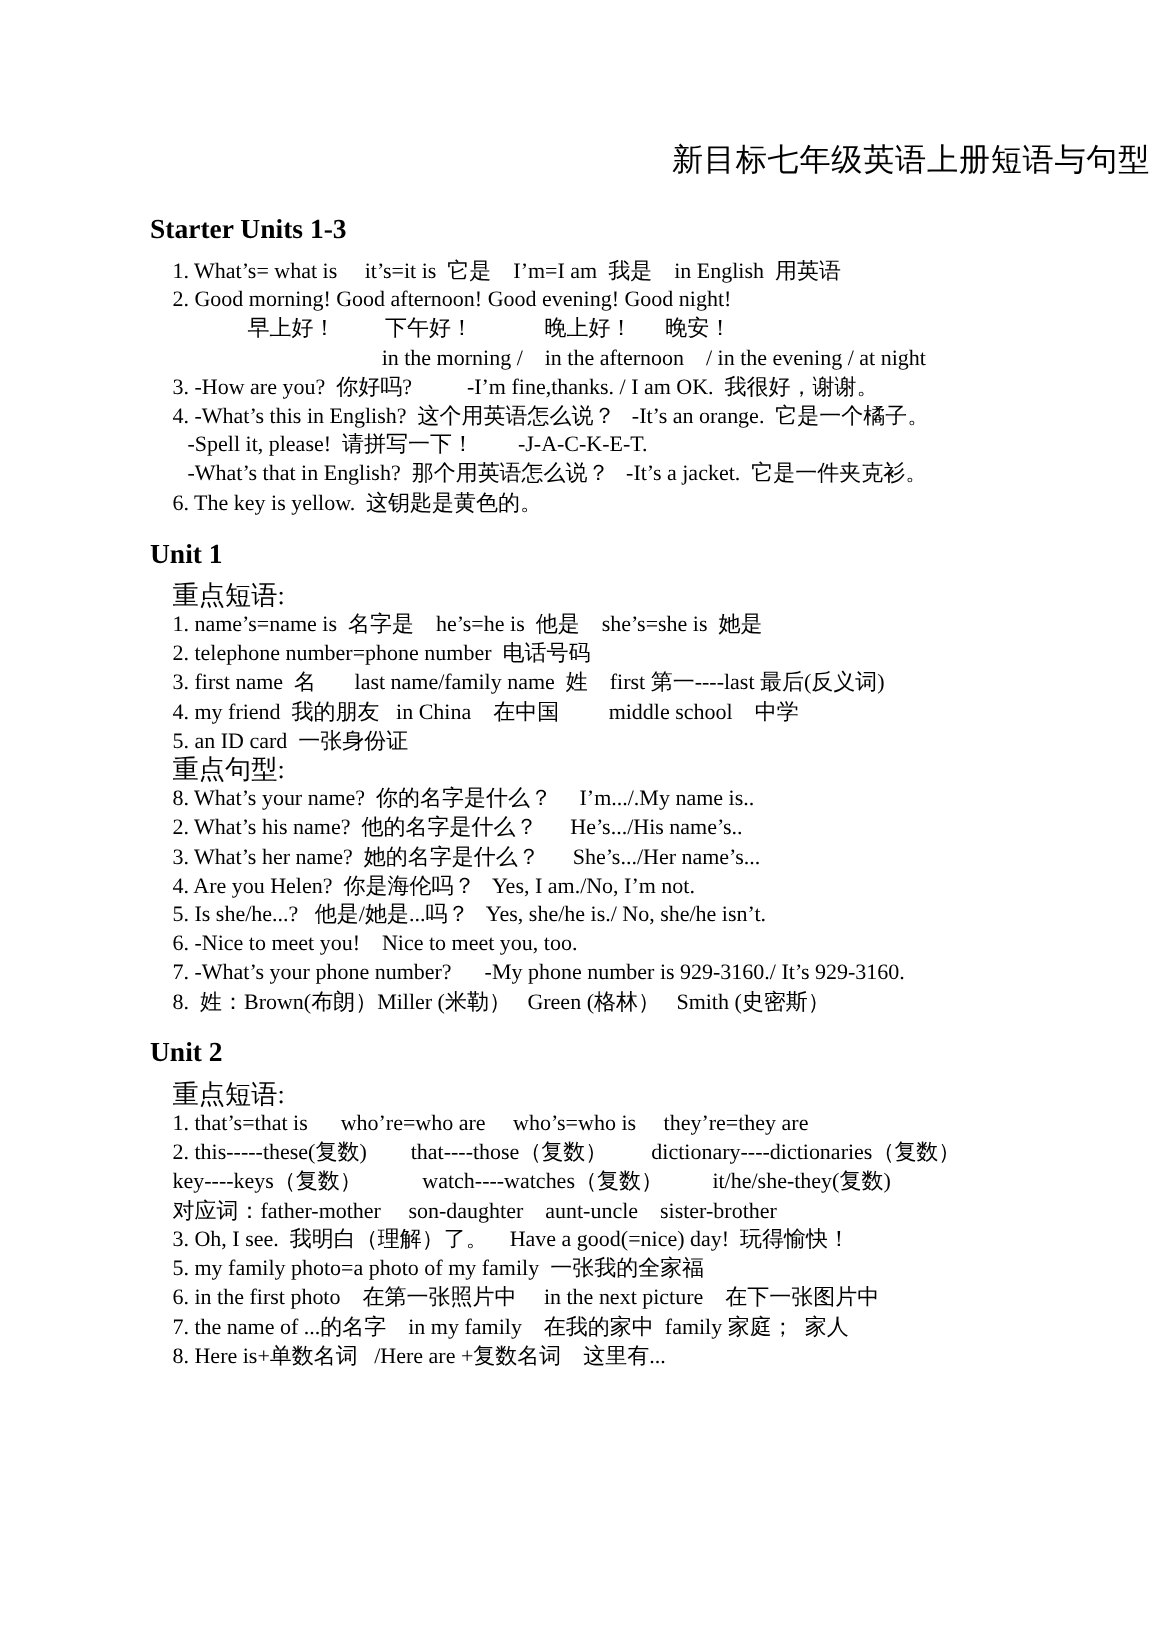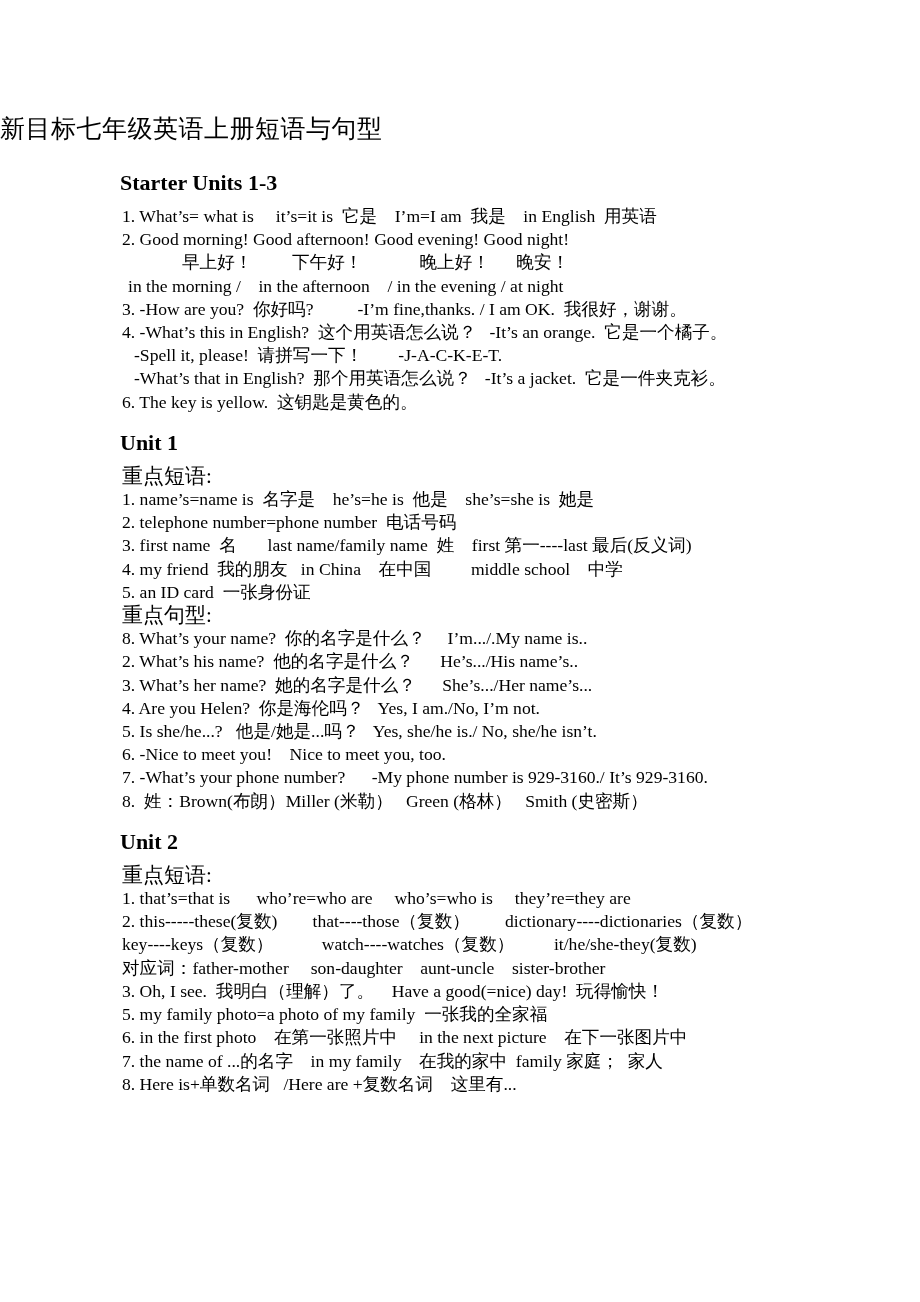--- a/index.html
+++ b/index.html
@@ -15,21 +15,21 @@
     overflow: hidden;
   }
   .page {
     position: relative;
     width: 920px;
     height: 1302px;
     box-sizing: border-box;
     padding: 0;
   }
   .doc-title {
-    text-align: left;
+    text-align: right;
     font-size: 25px;
     font-weight: 400;
     letter-spacing: 0.5px;
     margin: 0;
     padding-top: 112px;
     line-height: 34px;
   }
   .section-heading {
     font-size: 22px;
     font-weight: bold;
@@ -44,23 +44,23 @@
     padding-right: 18px;
     font-size: 17.6px;
     line-height: 23.2px;
   }
   .ln {
     white-space: pre-wrap;
     margin: 0;
   }
   .ln.sub      { padding-left: 12px; }
   .ln.greet    { padding-left: 60px; }
-  .ln.morn     { padding-left: 6px; }
+  .ln.morn     { padding-left: 6px; text-align: center; }
   .ln.cont     { padding-left: 0px; }
-  .blk-gap-top { padding-top: 7px; }
+  .blk-gap-top { padding-top: 7px; margin-left: 16px; }
   .lbl {
     font-size: 21px;
   }
 </style>
 </head>
 <body>
 
 <div class="page">
 
   <h1 class="doc-title">新目标七年级英语上册短语与句型</h1>

